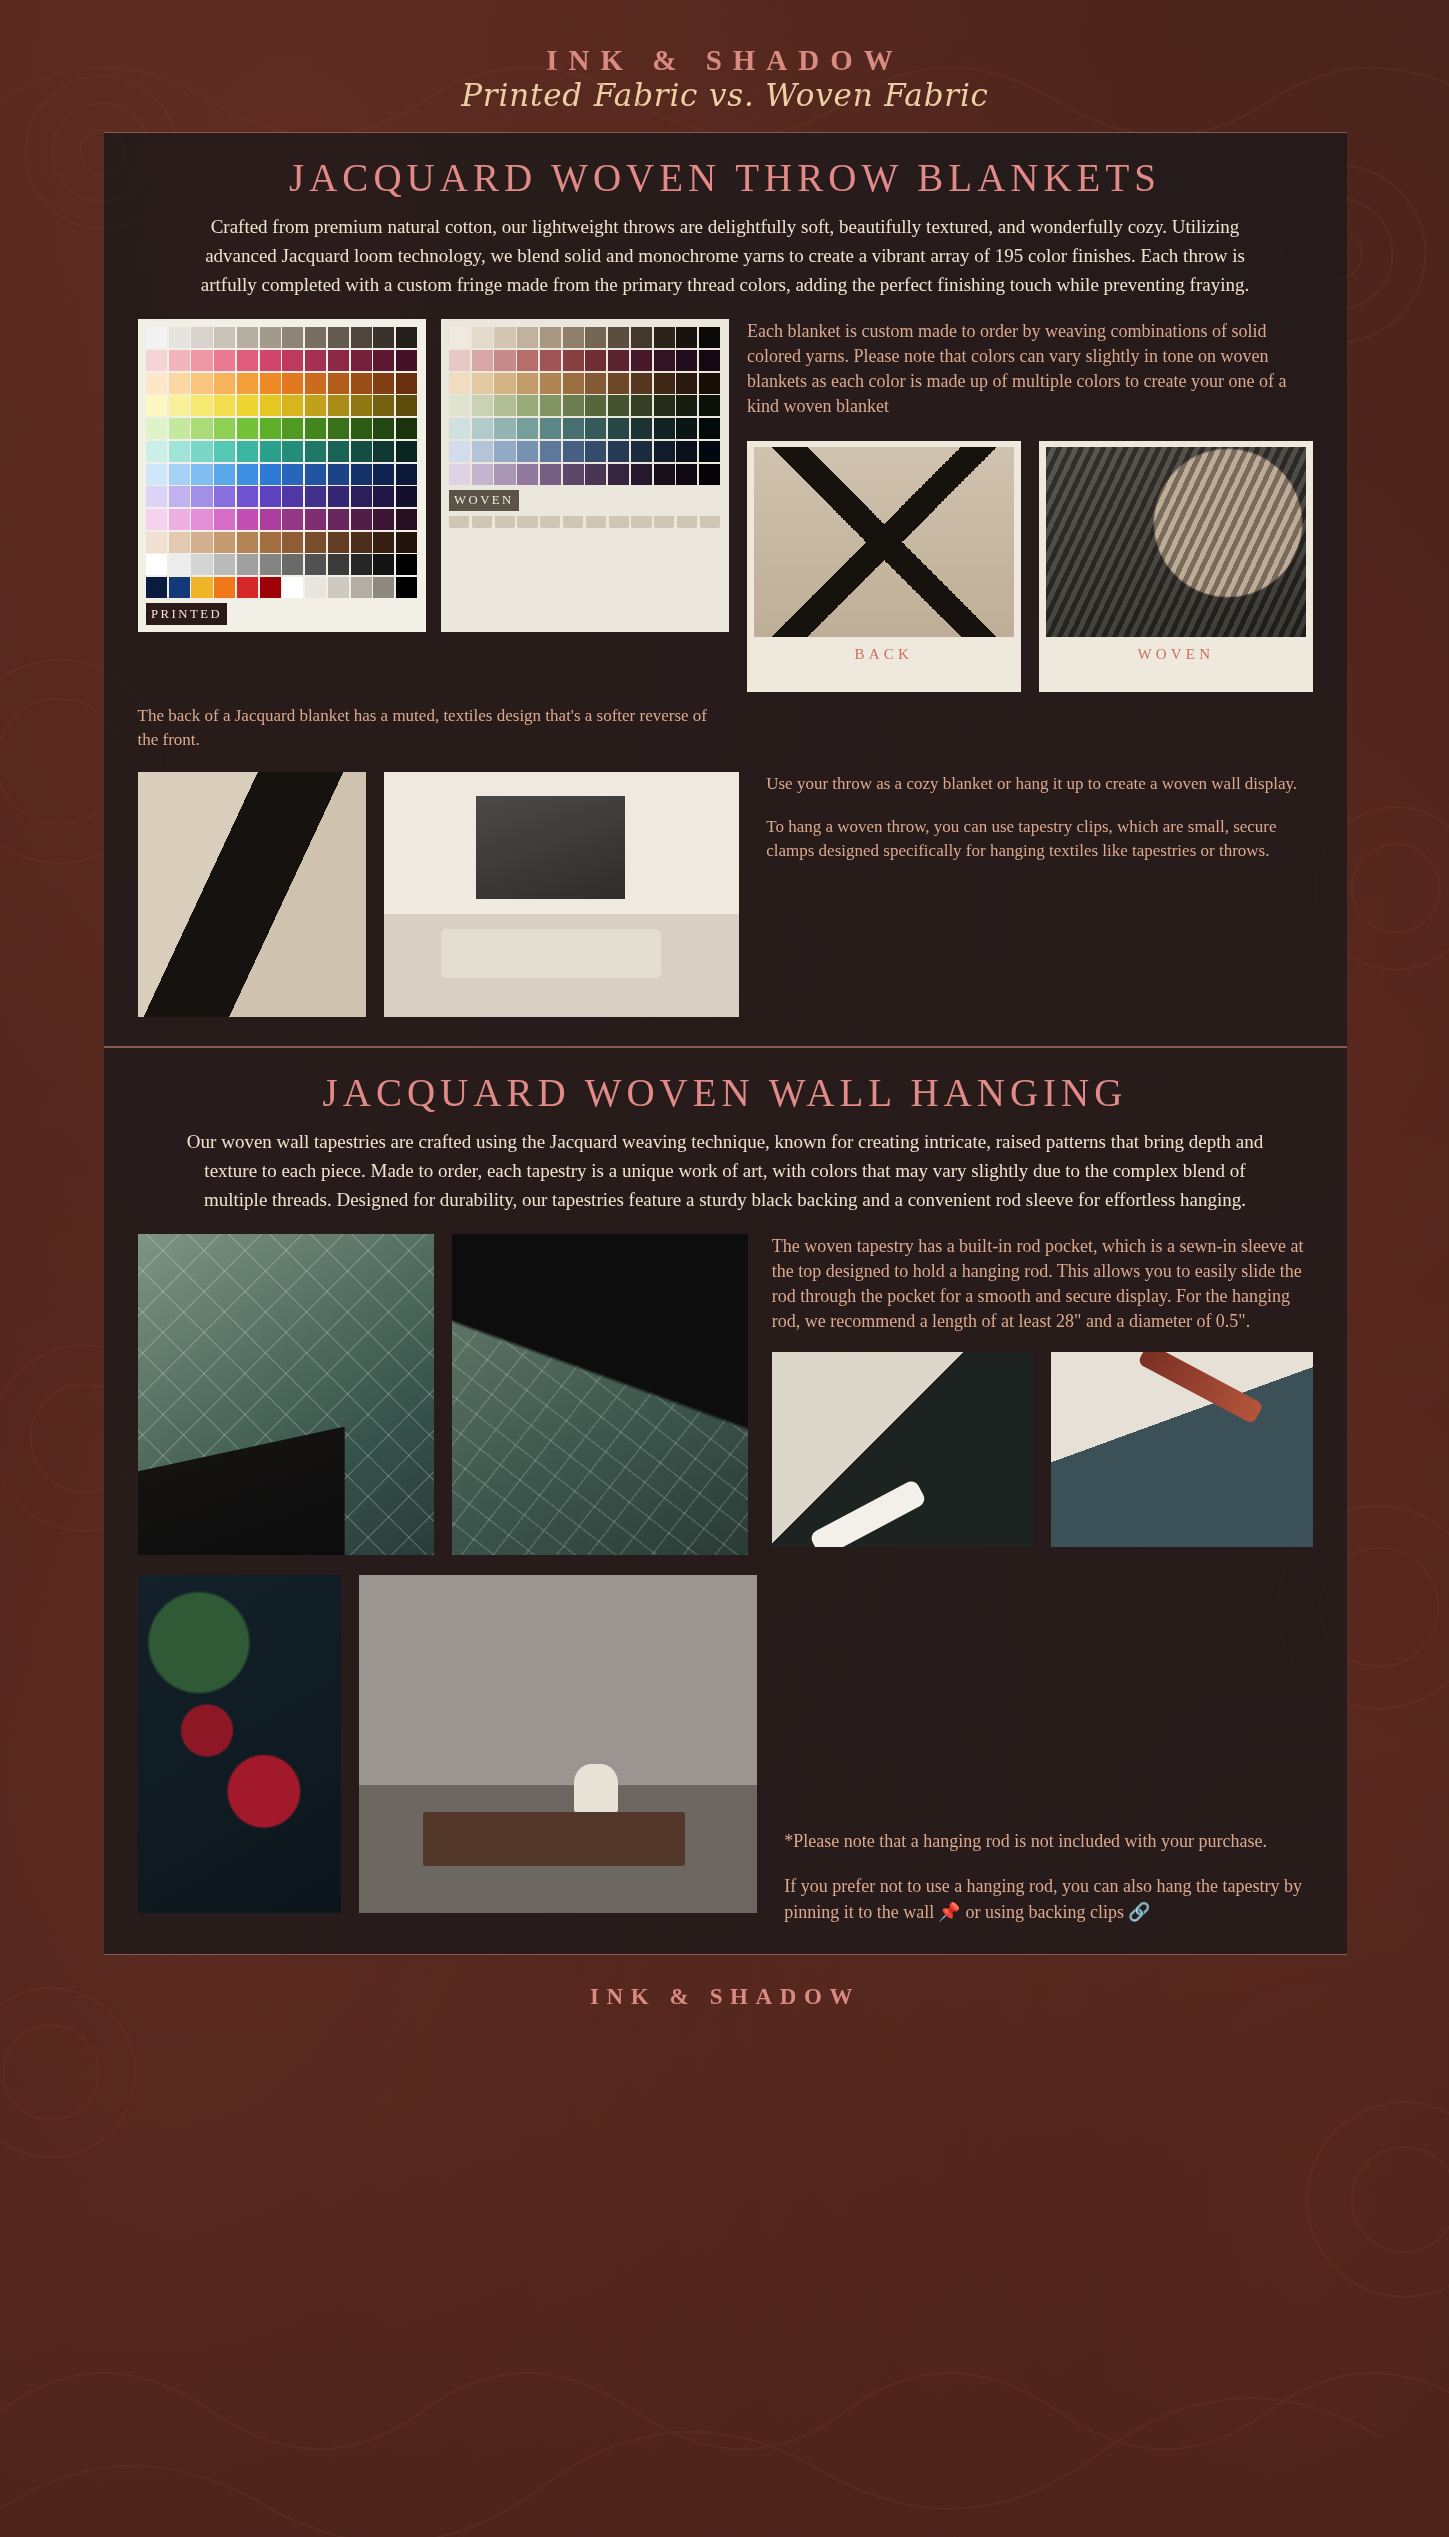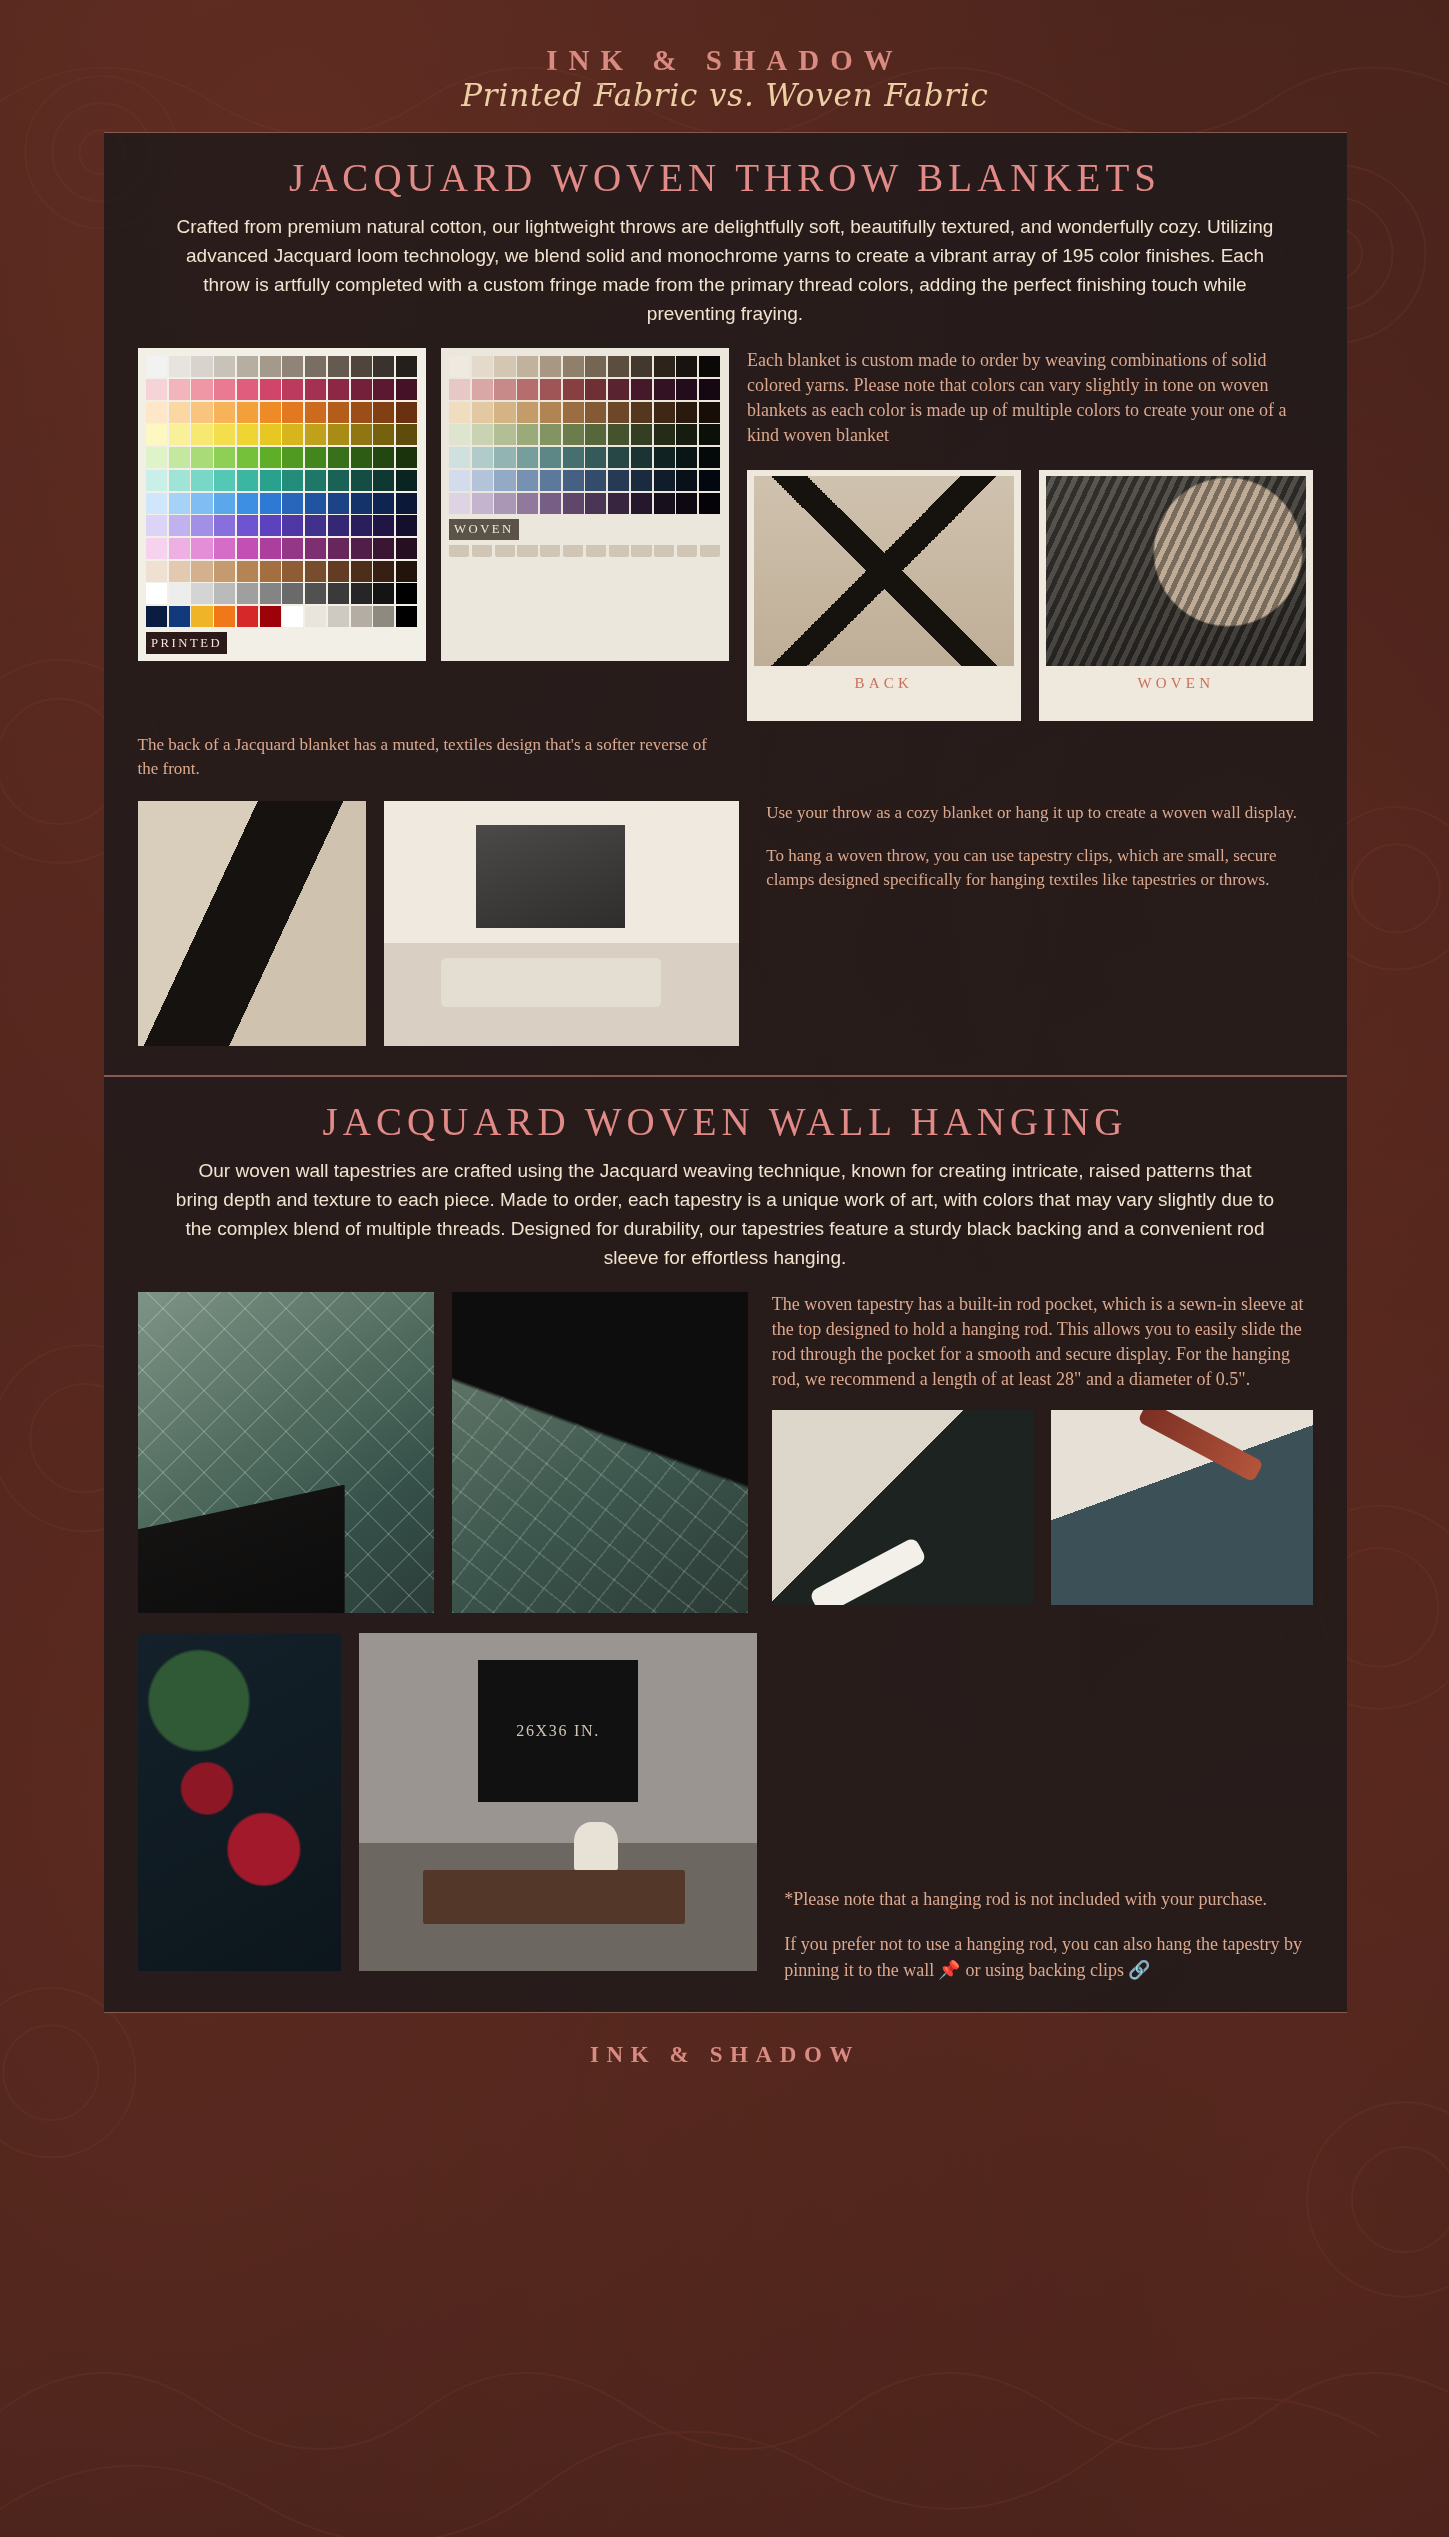--- a/index.html
+++ b/index.html
@@ -73,21 +73,21 @@
     font-family: "Liberation Serif", serif;
     font-size: 39px;
     letter-spacing: 5px;
     font-weight: 400;
     text-transform: uppercase;
     margin-bottom: 12px;
   }
 
   p.lead {
     text-align: center;
-    font-family: Liberation Sans, sans-serif;
+    font-family: Liberation Serif, serif;
     color: #f2e3cf;
     font-size: 19px;
     line-height: 29px;
     max-width: 1100px;
     margin: 0 auto;
   }
 
   
   .row {
     display: flex;
@@ -631,21 +631,20 @@
         </div>
       </div>
     </div>
 
     <div class="row">
       <div class="photo" style="width:203px;height:338px;">
         <div class="pomegranate"></div>
       </div>
       <div class="photo" style="width:398px;height:338px;">
         <div class="art-room">
-          <div class="canvas">26X36 IN.</div>
           <div class="lamp"></div>
           <div class="console"></div>
         </div>
       </div>
       <div style="flex:1;padding-left:8.5px;padding-top:254px;">
         <div class="note">*Please note that a hanging rod is not included with your purchase.</div>
         <div class="note" style="margin-top:20px;">
           <span> If you prefer not to use a hanging rod, you can also hang the tapestry by pinning it to the wall </span><span class="inline-emoji">📌</span><span> or using backing clips </span><span class="inline-emoji">🔗</span>
         </div>
       </div>

